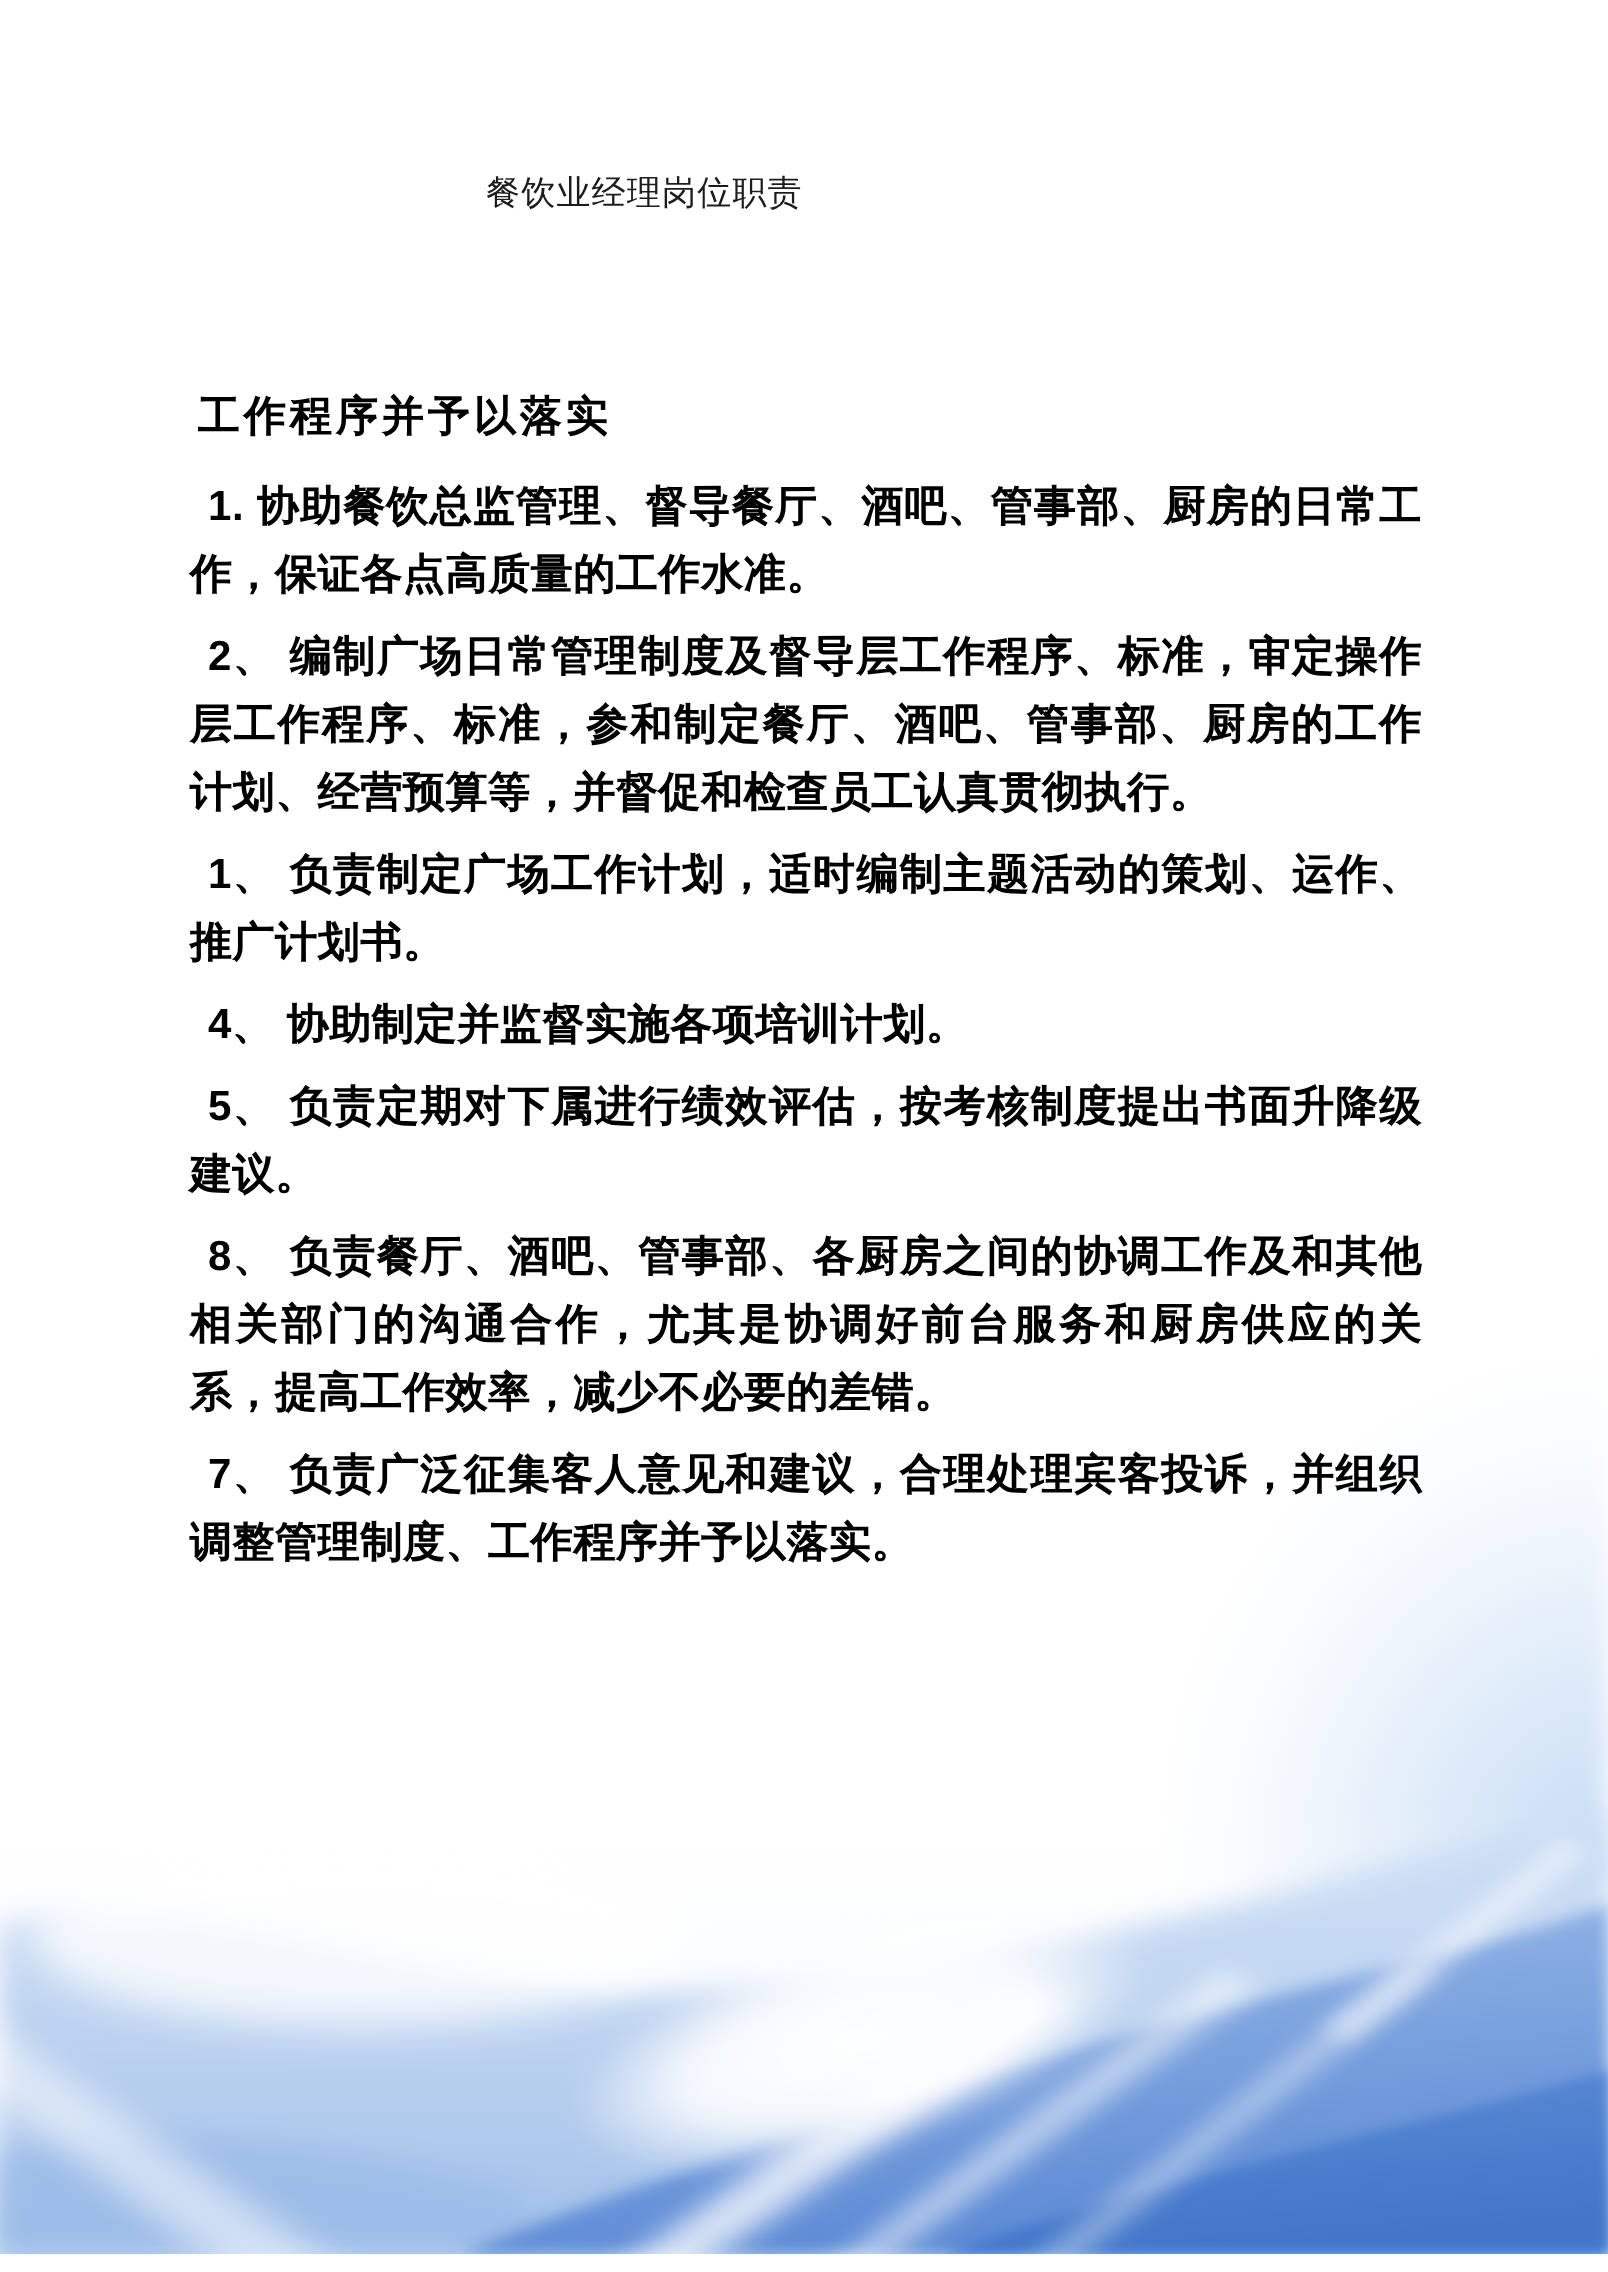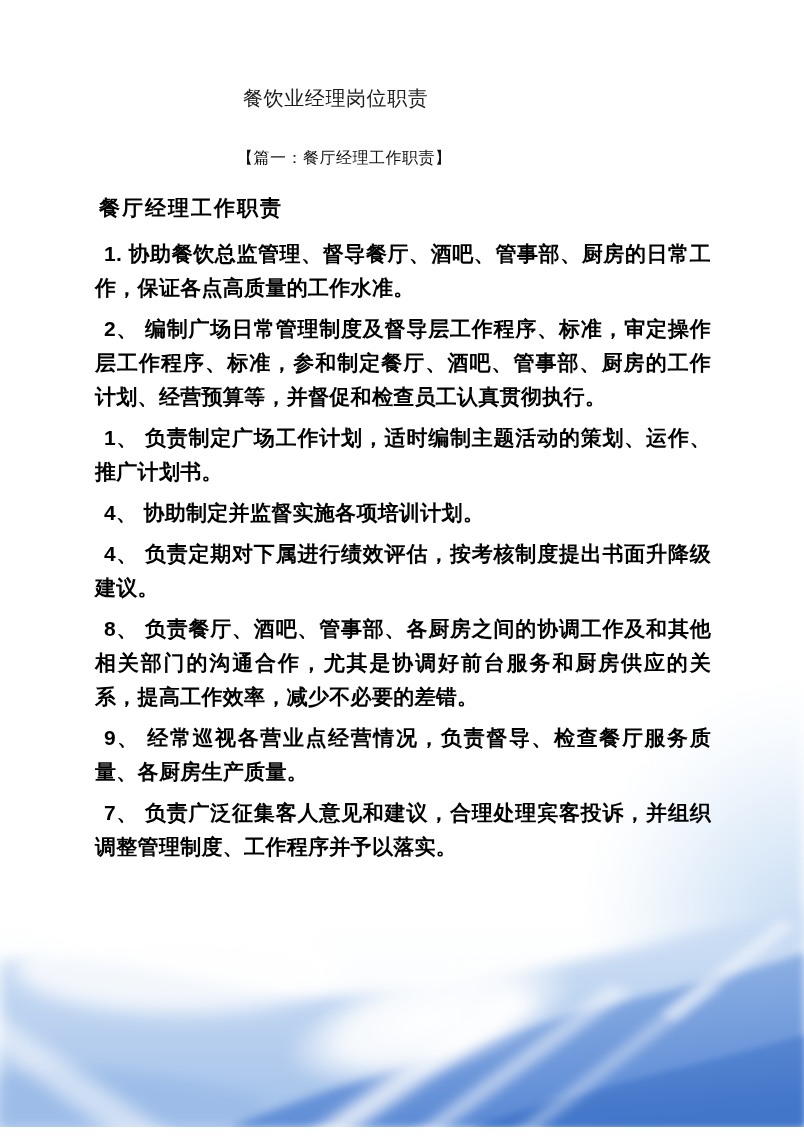--- a/index.html
+++ b/index.html
@@ -25,21 +25,21 @@
   .wave-band {
     position:absolute; left:0; top:900px; width:804px; height:227px;
     display:block;
   }
 
   
   .doc { position:absolute; inset:0; z-index:1; color:#000; }
   .doc-title {
     position:absolute; left:243px; top:85px;
     font-family:"Liberation Serif", serif;
-    font-size:20px; letter-spacing:0.6px; color:#1c1c1c;
+    font-size:17px; letter-spacing:0.6px; color:#1c1c1c;
   }
   .doc-section {
     position:absolute; left:237px; top:148px;
     font-family:"Liberation Serif", serif;
     font-size:16px; letter-spacing:0.5px; color:#111;
   }
   .doc-heading {
     position:absolute; left:99px; top:194px;
     font-size:21px; font-weight:700; letter-spacing:2px; color:#000;
   }
@@ -102,25 +102,23 @@
     <path d="M660,115 L780,20 L796,26 L676,121 Z" fill="#ffffff" opacity="0.45" style="filter:blur(5px)"></path>
     <path d="M-30,95 L180,240 L120,240 L-30,130 Z" fill="#ffffff" opacity="0.5" style="filter:blur(8px)"></path>
 
     <ellipse cx="430" cy="120" rx="150" ry="55" fill="url(#gBurst)" transform="rotate(-16 430 120)" style="filter:blur(6px)"></ellipse>
     <ellipse cx="180" cy="68" rx="165" ry="45" fill="#ffffff" opacity="0.8" style="filter:blur(10px)"></ellipse>
   </svg>
 </div>
 
 <div class="doc">
   <div class="doc-title">餐饮业经理岗位职责</div>
-  <div class="doc-section">【篇一：餐厅经理工作职责】</div>
-  <div class="doc-heading">餐厅经理工作职责</div>
+  <div class="doc-heading">工作程序并予以落实</div>
   <div class="doc-body">
     <p>1. 协助餐饮总监管理、督导餐厅、酒吧、管事部、厨房的日常工作，保证各点高质量的工作水准。</p>
     <p>2、 编制广场日常管理制度及督导层工作程序、标准，审定操作层工作程序、标准，参和制定餐厅、酒吧、管事部、厨房的工作计划、经营预算等，并督促和检查员工认真贯彻执行。</p>
     <p>1、 负责制定广场工作计划，适时编制主题活动的策划、运作、推广计划书。</p>
     <p>4、 协助制定并监督实施各项培训计划。</p>
-    <p>4、 负责定期对下属进行绩效评估，按考核制度提出书面升降级建议。</p>
+    <p>5、 负责定期对下属进行绩效评估，按考核制度提出书面升降级建议。</p>
     <p>8、 负责餐厅、酒吧、管事部、各厨房之间的协调工作及和其他相关部门的沟通合作，尤其是协调好前台服务和厨房供应的关系，提高工作效率，减少不必要的差错。</p>
-    <p>9、 经常巡视各营业点经营情况，负责督导、检查餐厅服务质量、各厨房生产质量。</p>
     <p>7、 负责广泛征集客人意见和建议，合理处理宾客投诉，并组织调整管理制度、工作程序并予以落实。</p>
   </div>
 </div>
 
 </body></html>

